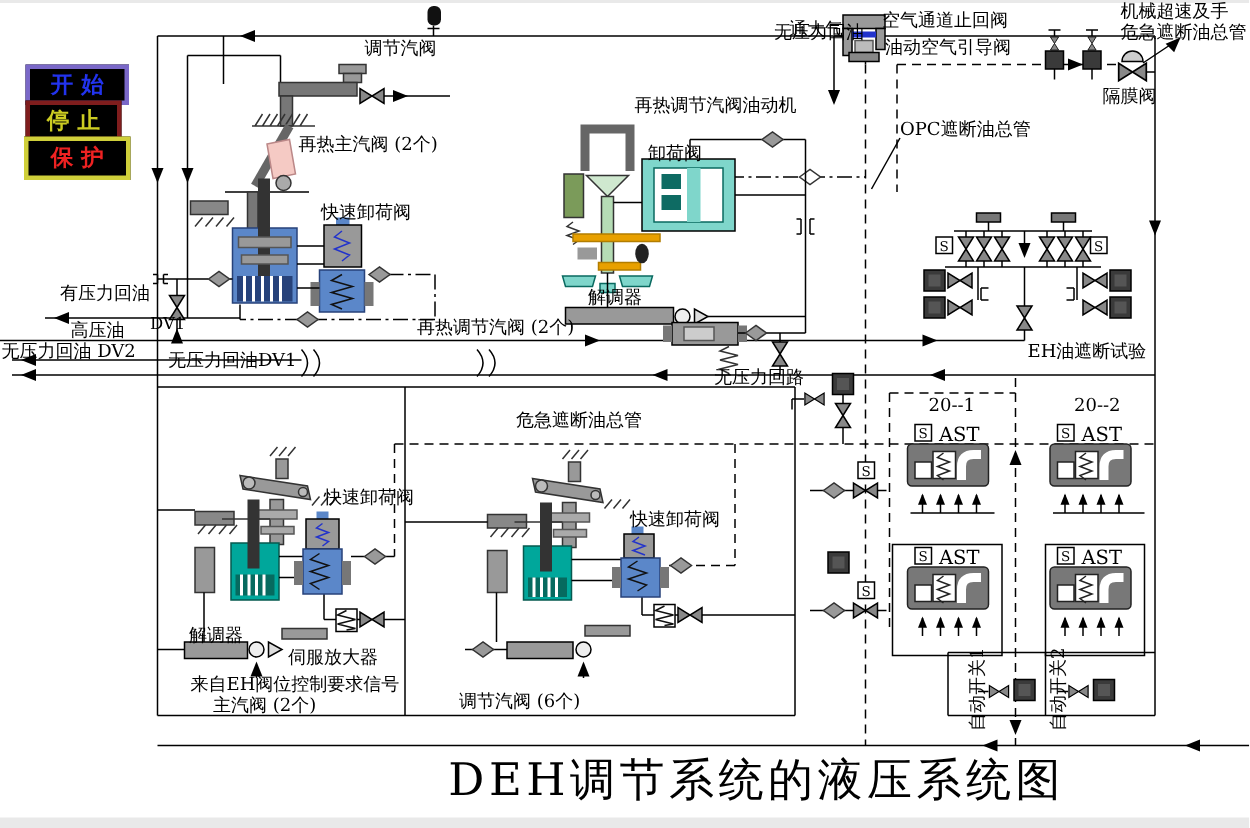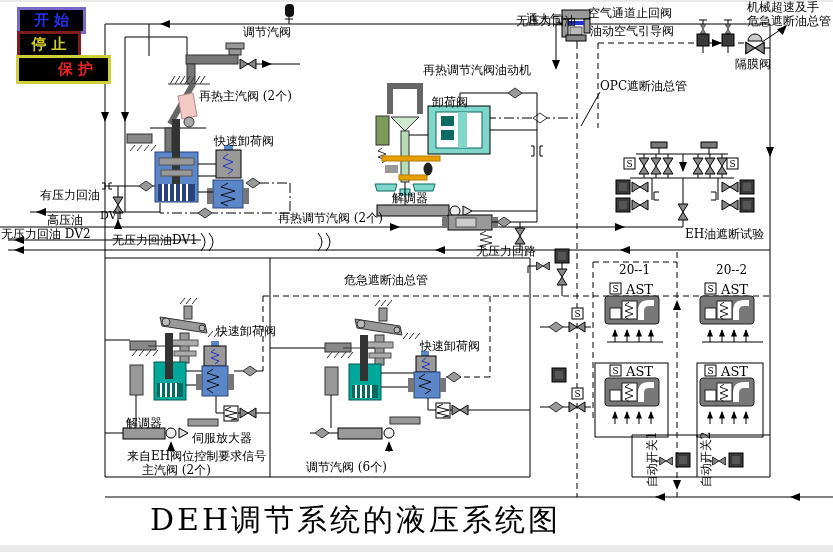--- a/index.html
+++ b/index.html
@@ -6,25 +6,25 @@
   #stage{position:relative;width:833px;height:552px;background:#ffffff;overflow:hidden;
          font-family:"DejaVu Serif",serif;}
   .strip{position:absolute;left:0;width:833px;background:#e9e9e9;}
   svg{position:absolute;left:0;top:0;}
   .lbl{position:absolute;font-size:12px;line-height:1.1;color:#000;white-space:nowrap;}
   .sm{font-size:11px;}
   .vlbl{position:absolute;font-size:12px;color:#000;white-space:nowrap;width:62px;
         text-align:center;transform:rotate(-90deg);}
   .btn{position:absolute;display:flex;align-items:center;justify-content:center;
        background:#000;font-weight:bold;font-size:15px;cursor:pointer;
-       font-family:"DejaVu Sans",sans-serif;}
+       font-family:"DejaVu Sans",sans-serif;margin-top:36px;}
   #btn-start{left:17px;top:7px;width:63px;height:21px;border:3px solid #7a68c8;color:#2233ee;}
   #btn-stop{left:17px;top:31px;width:58px;height:21px;border:3px solid #7f1d1d;color:#cccc22;}
-  #btn-protect{left:16px;top:55px;width:65px;height:23px;border:3px solid #cfcf3a;color:#ee2222;padding-left:24px;}
-  #title{position:absolute;left:150px;top:500px;width:560px;text-align:left;
+  #btn-protect{left:16px;top:55px;width:65px;height:23px;border:3px solid #cfcf3a;color:#ee2222;}
+  #title{position:absolute;left:150px;top:500px;width:560px;text-align:right;
          font-size:30px;letter-spacing:3px;color:#000;}
   text{font-family:"DejaVu Serif",serif;}
 </style>
 </head>
 <body>
 
 <div id="stage">
   <div class="strip" style="top:0;height:2px"></div>
   <div class="strip" style="top:545px;height:7px"></div>
 

